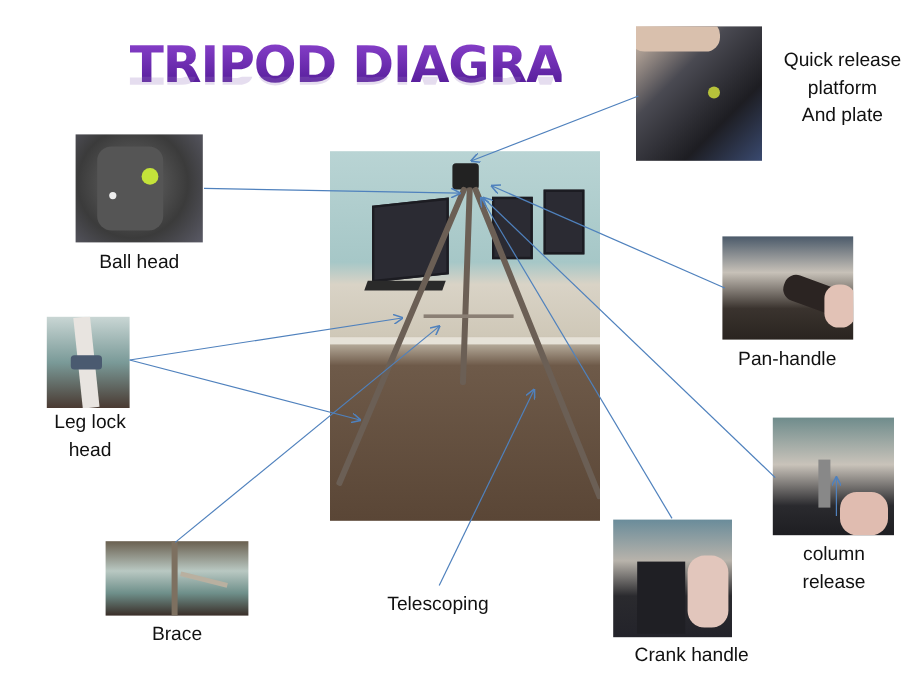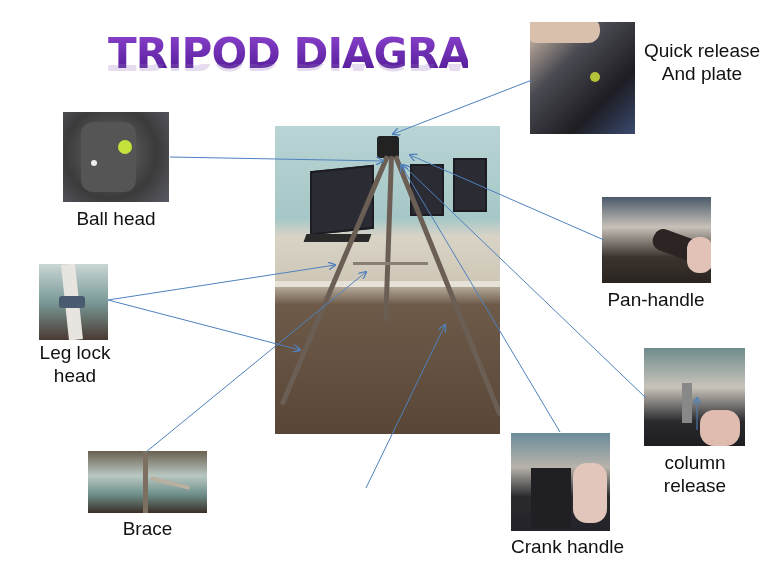--- a/index.html
+++ b/index.html
@@ -7,21 +7,21 @@
          font-family:"Liberation Sans", "DejaVu Sans", sans-serif; }
   .title { position:absolute; left:108px; top:30px; width:360px; height:48px;
            font-family:"DejaVu Sans", sans-serif; font-weight:bold; font-size:42px;
            letter-spacing:-1px; color:#6a2aa8;
            background:linear-gradient(#8e44d0, #4b1690); -webkit-background-clip:text; background-clip:text;
            -webkit-text-fill-color:transparent; line-height:48px; white-space:nowrap; }
   .title-reflect { position:absolute; left:108px; top:78px; width:360px; height:14px; overflow:hidden;
            font-family:"DejaVu Sans", sans-serif; font-weight:bold; font-size:42px; letter-spacing:-1px;
            color:#9b7bc0; opacity:0.25; transform:scaleY(-1); transform-origin:top; line-height:48px; white-space:nowrap; }
   .photo { position:absolute; overflow:hidden; }
-  .label { position:absolute; font-size:19px; color:#111; text-align:center; line-height:23px; }
+  .label { position:absolute; font-size:16px; color:#111; text-align:center; line-height:23px; }
   svg.arrows { position:absolute; left:0; top:0; }
 
   
   #main-photo { left:275px; top:126px; width:225px; height:308px;
     background:linear-gradient(#b9d4d4 0%, #a6c7c7 30%, #d9d3c6 36%, #cfc8b8 50%, #6e5a49 58%, #5a4636 100%); }
   .monitor { position:absolute; background:#2b2b33; border:2px solid #1c1c22; }
   .leg { position:absolute; width:5px; background:#6b5f55; transform-origin:top center; border-radius:2px; }
   .head { position:absolute; background:#222; border-radius:3px; }
 
   
@@ -52,20 +52,21 @@
   <div class="leg" style="left:114px;top:30px;height:165px;transform:rotate(2deg);"></div>
   <div style="position:absolute;left:78px;top:136px;width:75px;height:3px;background:#8a7f74;"></div>
 </div>
 
 <div class="photo" id="qr-photo">
   <div class="blob" style="left:-5px;top:-5px;width:75px;height:26px;background:#d9c0ad;border-radius:12px;"></div>
   <div class="blob" style="left:60px;top:50px;width:10px;height:10px;background:#b6c23a;"></div>
 </div>
 <div class="label" style="left:636px;top:39px;width:132px;">
   <div>Quick release</div>
+  <div>platform</div>
   <div>And plate</div>
 </div>
 
 <div class="photo" id="ball-photo">
   <div class="blob" style="left:18px;top:10px;width:55px;height:70px;background:#555;border-radius:12px;"></div>
   <div class="blob" style="left:55px;top:28px;width:14px;height:14px;background:#c4e33a;"></div>
   <div class="blob" style="left:28px;top:48px;width:6px;height:6px;background:#eee;"></div>
 </div>
 <div class="label" style="left:63px;top:207px;width:106px;">
   <div>Ball head</div>
@@ -99,20 +100,21 @@
 
 <div class="photo" id="brace-photo">
   <div style="position:absolute;left:55px;top:0;width:5px;height:62px;background:#7d7060;"></div>
   <div style="position:absolute;left:62px;top:30px;width:40px;height:4px;background:#b9b0a0;transform:rotate(14deg);"></div>
 </div>
 <div class="label" style="left:88px;top:517px;width:119px;">
   <div>Brace</div>
 </div>
 
 <div class="label" style="left:300px;top:492px;width:130px;">
+  <div>Telescoping</div>
 </div>
 
 <div class="photo" id="crank-photo">
   <div style="position:absolute;left:20px;top:35px;width:40px;height:60px;background:#1f1f24;"></div>
   <div class="blob" style="left:62px;top:30px;width:34px;height:60px;background:#e2c6bc;border-radius:14px;"></div>
 </div>
 <div class="label" style="left:500px;top:535px;width:124px;text-align:right;">
   <div>Crank handle</div>
 </div>
 

